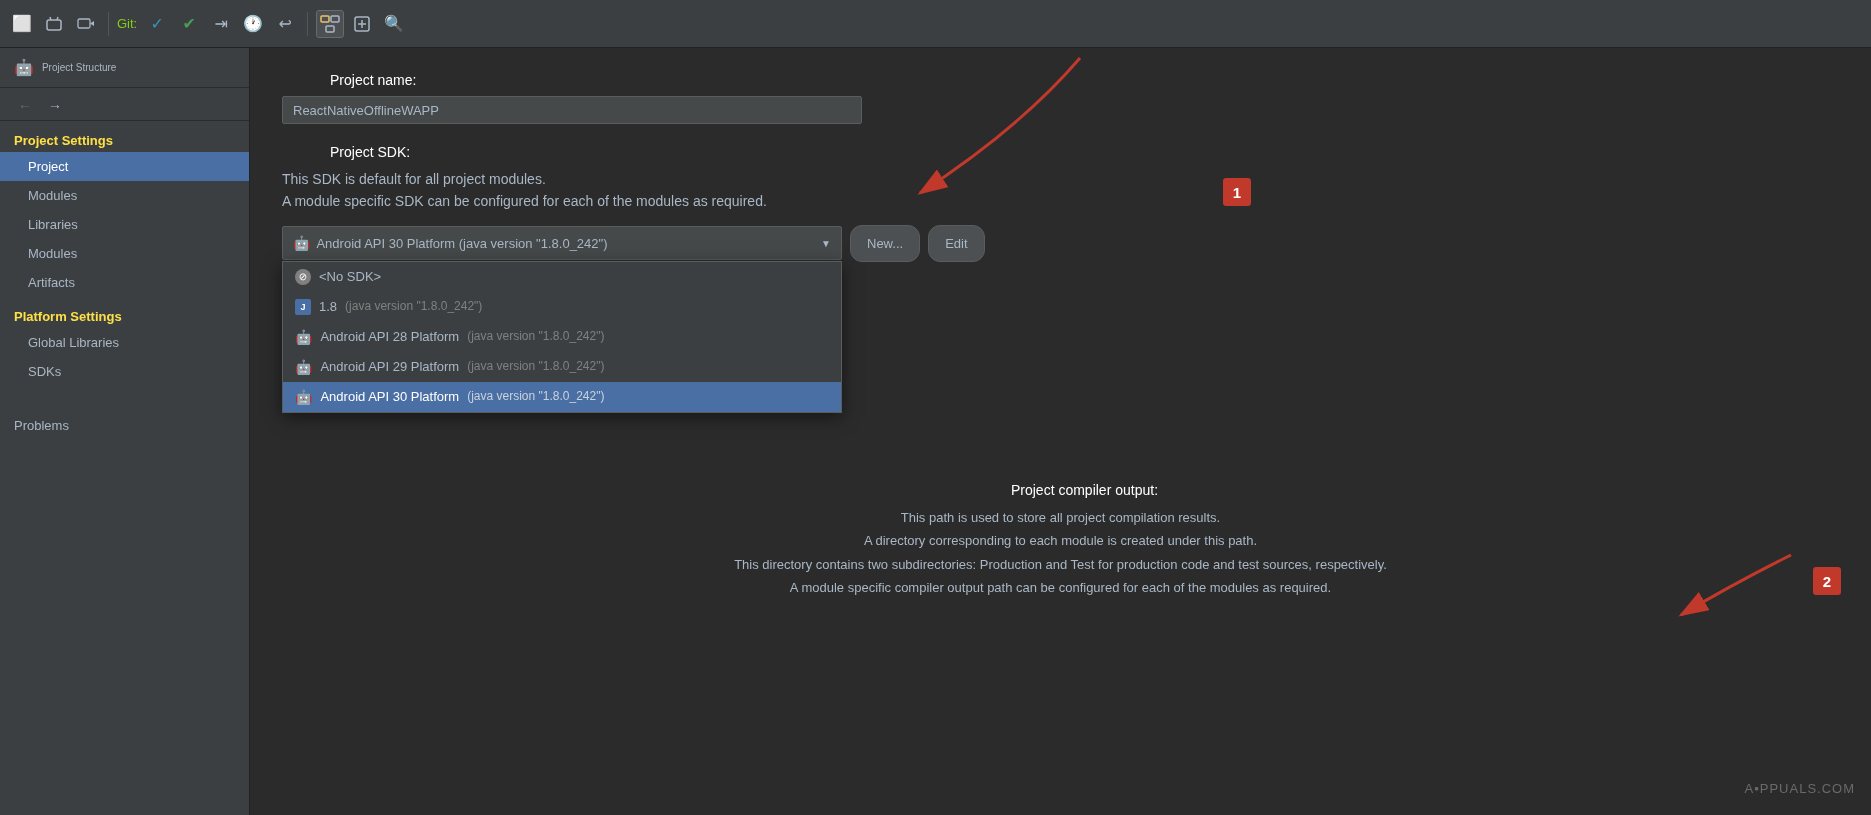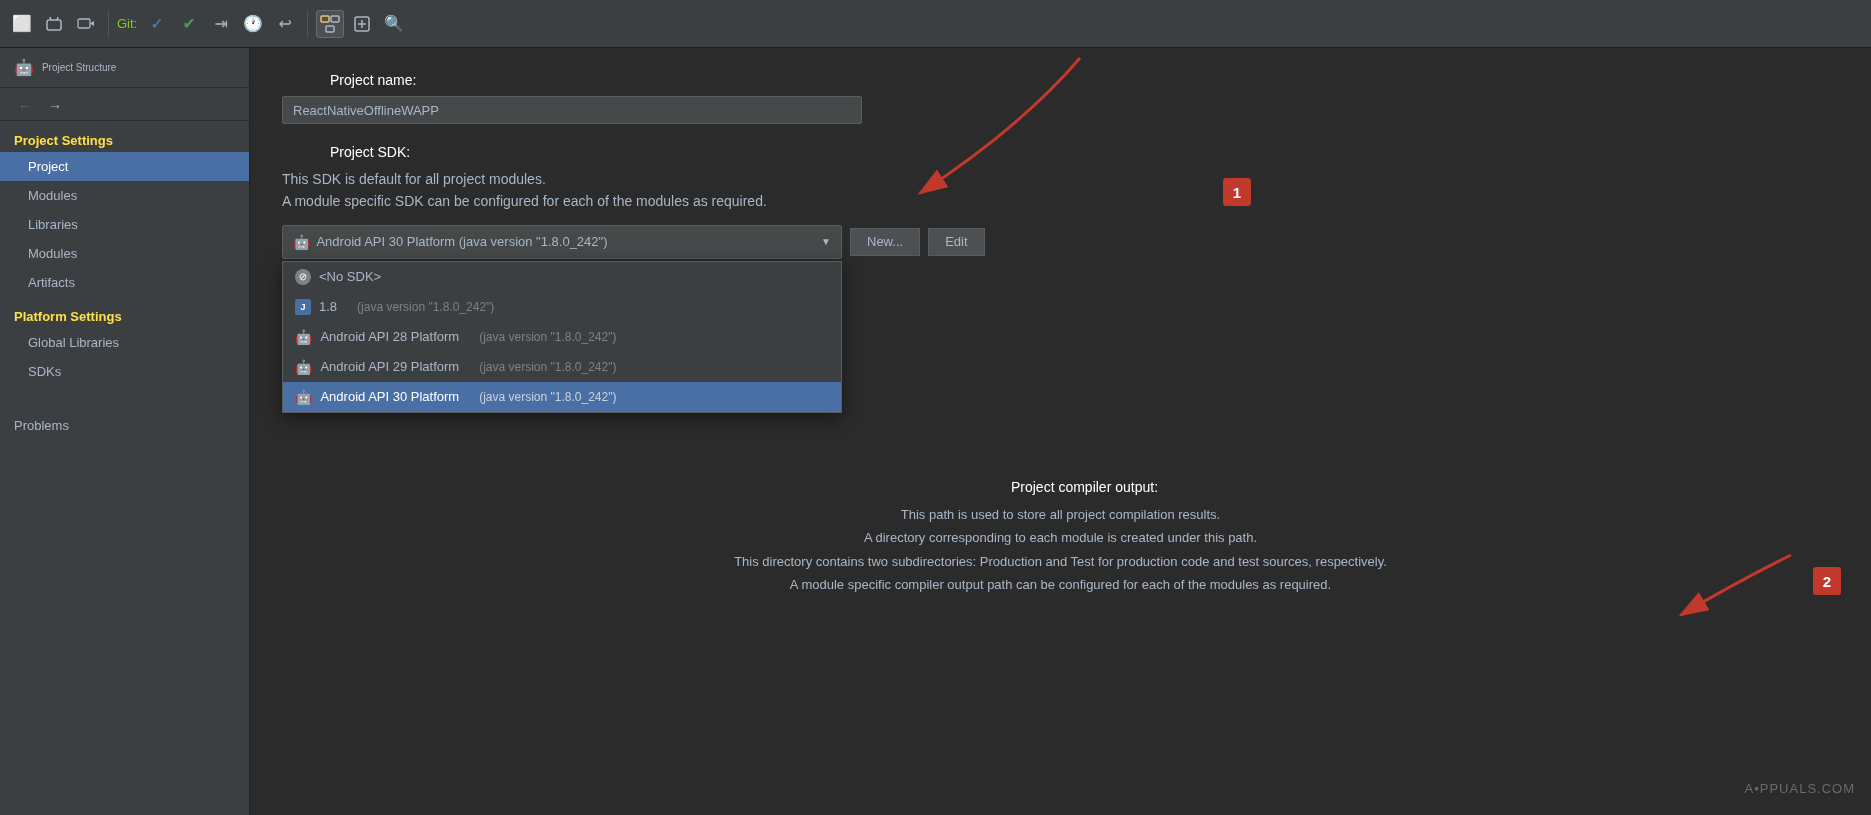--- a/index.html
+++ b/index.html
@@ -182,28 +182,28 @@
       align-items: center;
       gap: 6px;
     }
     .android-icon-small {
       color: #a4c639;
       font-size: 14px;
     }
     .chevron-icon { color: #a9b7c6; font-size: 10px; }
 
     .btn {
-      height: 28px;
+      height: 37px;
       padding: 0 16px;
       background: #4c5052;
       border: 1px solid #5a5d5e;
       color: #a9b7c6;
       font-size: 13px;
       cursor: pointer;
-      border-radius: 0;
+      border-radius: 12px;
     }
 
     
     .dropdown-popup {
       position: absolute;
       top: 36px;
       left: 0;
       width: 560px;
       background: #3c3f41;
       border: 1px solid #5a5d5e;
@@ -221,21 +221,21 @@
     }
     .dropdown-item.selected {
       background: #4a6fa5;
       color: #ffffff;
     }
     .dropdown-item.selected .item-main { color: #ffffff; }
     .dropdown-item.selected .item-sub { color: #c8d3dc; }
 
     .item-main { font-weight: 500; }
     .item-sub { color: #808080; font-size: 12px; }
-    .item-full { display: flex; gap: 20px; align-items: flex-end; }
+    .item-full { display: flex; gap: 8px; align-items: flex-start; }
 
     .no-sdk-icon {
       width: 16px;
       height: 16px;
       border-radius: 50%;
       background: #808080;
       display: flex;
       align-items: center;
       justify-content: center;
       font-size: 10px;

